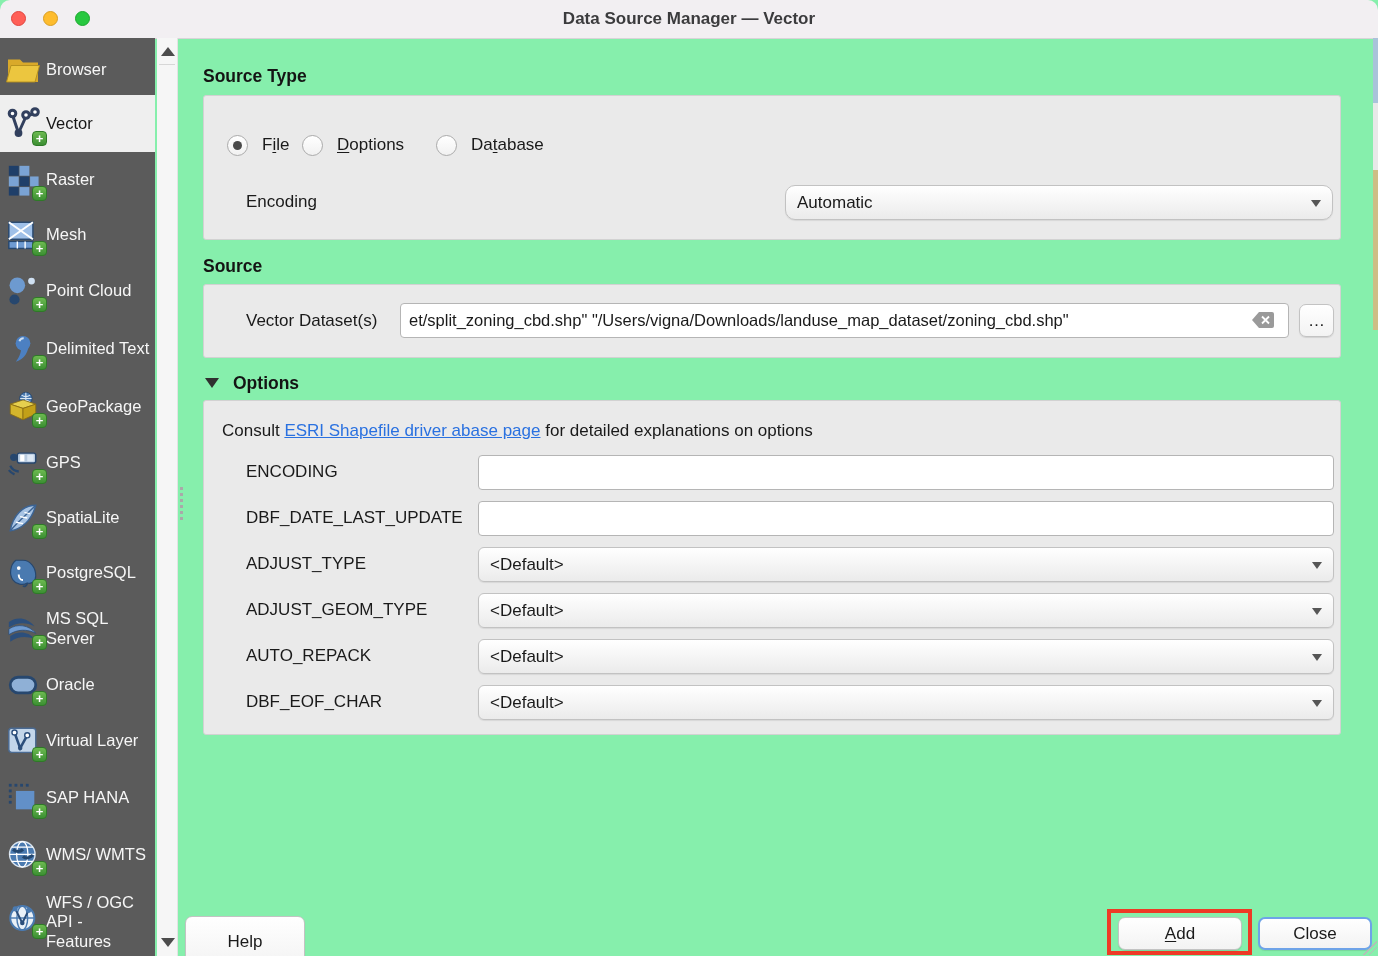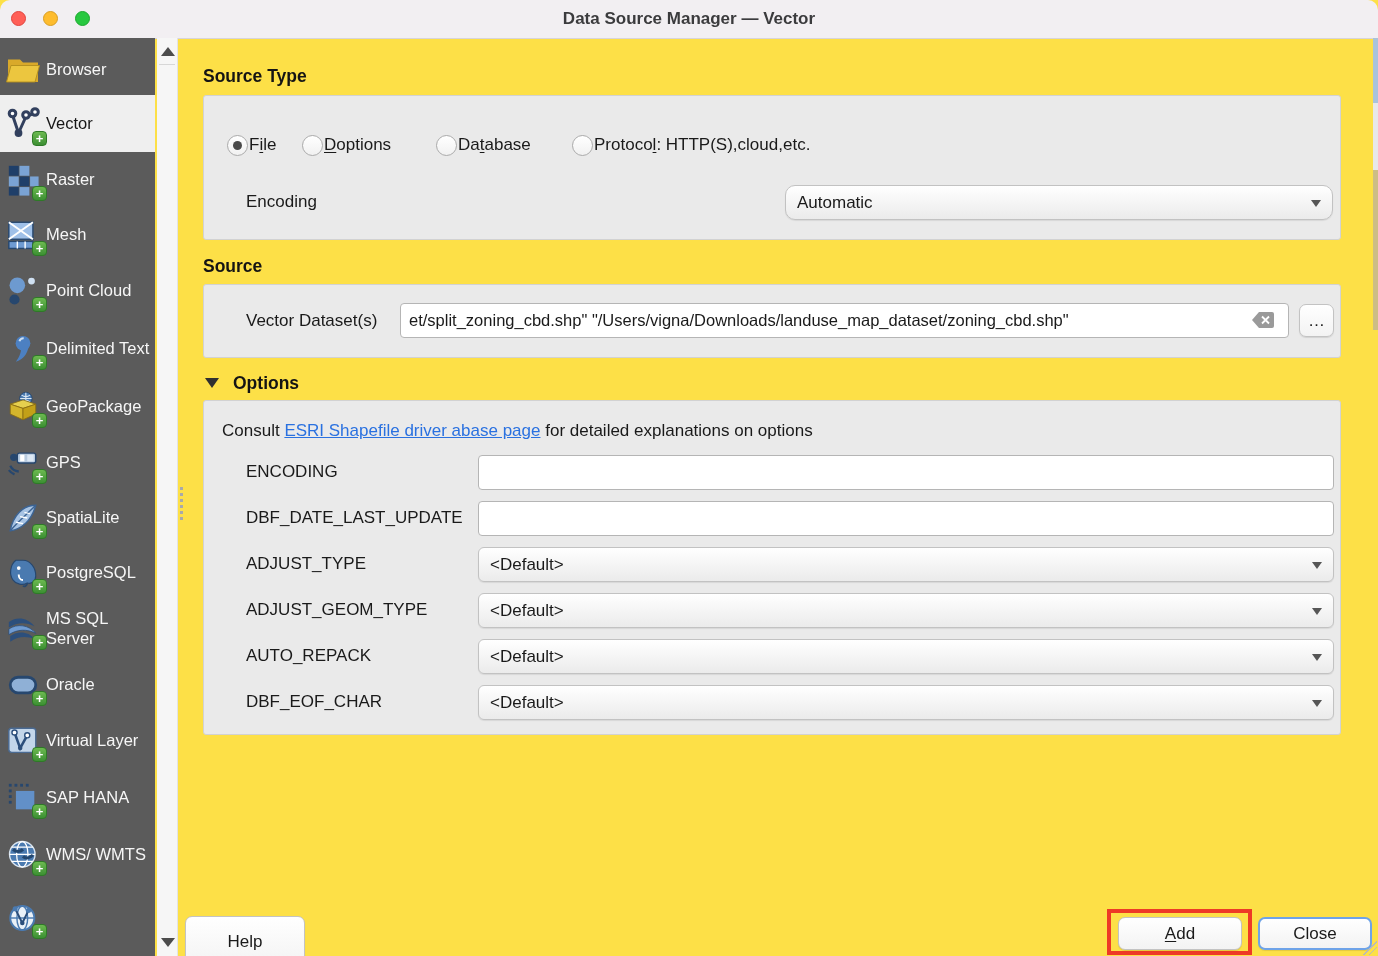--- a/index.html
+++ b/index.html
@@ -1,16 +1,16 @@
 <!DOCTYPE html>
 <html><head>
 <meta charset="utf-8">
 <style>
   html,body{margin:0;padding:0;background:#474747;font-family:"Liberation Sans",sans-serif;}
-  #app{position:relative;width:1378px;height:956px;overflow:hidden;background:#fde047;
+  #app{position:relative;width:1378px;height:956px;overflow:hidden;background:#86efac;
        font-size:17px;color:#1a1a1a;}
   
   .titlebar{position:absolute;left:0;top:0;width:1378px;height:38px;background:#f2eff2;
             border-bottom:1px solid #d8d4d8;border-radius:10px 10px 0 0;}
   .tl{position:absolute;top:11px;width:15px;height:15px;border-radius:50%;}
   .tl.close{left:11px;background:#ff5f57;border:1px solid #e0443e;box-sizing:border-box;}
   .tl.min{left:43px;background:#febc2e;border:1px solid #d89e24;box-sizing:border-box;}
   .tl.zoomb{left:75px;background:#28c840;border:1px solid #1da82f;box-sizing:border-box;}
   .title{position:absolute;left:0;right:0;top:0;height:38px;line-height:38px;text-align:center;
          font-weight:bold;color:#3b3b3d;}
@@ -38,21 +38,21 @@
   .splitter i{display:block;width:3px;height:3px;background:#a9a9a9;margin:0 0 3px 0;}
   
   .h-section{position:absolute;font-weight:bold;font-size:17.5px;color:#141414;}
   .gbox{position:absolute;background:#eaeaea;border:1px solid #d2d2d2;border-radius:3px;box-sizing:border-box;}
   
   .radio{position:absolute;display:flex;align-items:center;height:24px;}
   .rc{width:21px;height:21px;border-radius:50%;background:linear-gradient(#ffffff,#f1f1f1);
       border:1px solid #ababab;box-sizing:border-box;position:relative;}
   .rc .dot{position:absolute;left:5px;top:5px;width:9px;height:9px;border-radius:50%;background:#4a4a4a;display:none;}
   .rc.sel .dot{display:block;}
-  .radio .rl{margin-left:1px;}
+  .radio .rl{margin-left:14px;}
   .mn{text-decoration:underline;text-underline-offset:2px;}
   
   .dd{position:absolute;background:linear-gradient(#ffffff,#ebebeb);border:1px solid #c2c2c2;
       border-radius:6px;box-sizing:border-box;display:flex;align-items:center;padding:0 28px 0 11px;
       box-shadow:0 1px 1px rgba(0,0,0,0.08);}
   .dd-arrow{position:absolute;right:11px;top:50%;margin-top:-2.5px;width:0;height:0;
       border-left:5.5px solid transparent;border-right:5.5px solid transparent;border-top:7px solid #565656;}
   
   .ti{position:absolute;background:#fff;border:1px solid #b5b5b5;border-radius:4px;box-sizing:border-box;
       font-family:"Liberation Sans",sans-serif;font-size:16.5px;color:#1a1a1a;padding:0 8px;outline:none;}
@@ -298,20 +298,21 @@
             <circle cx="11.5" cy="12" r="8.5" fill="#eaf1f8" stroke="#4a7ab0" stroke-width="1.4"></circle>
             <ellipse cx="11.5" cy="12" rx="3.8" ry="8.5" stroke="#4a7ab0" stroke-width="1" fill="none"></ellipse>
             <path d="M3 12h17" stroke="#4a7ab0" stroke-width="1"></path>
             <path d="M6.5 5.5l5 10 4.5-9" stroke="#2c4f7c" stroke-width="1.4" fill="none"></path>
             <circle cx="6.5" cy="5.5" r="1.8" fill="#4a7ab0"></circle>
             <circle cx="16" cy="6.5" r="1.8" fill="#4a7ab0"></circle>
             <circle cx="11.5" cy="15.5" r="1.6" fill="#2c4f7c"></circle>
           </svg>
         <span class="plus">+</span>
       </span>
+      <span class="sb-label">WFS / OGC API - Features</span>
     </div>
 
   </div>
 
   <div class="sb-scroll">
     <span class="arr-up"></span>
     <span class="arr-line"></span>
     <span class="arr-down"></span>
   </div>
 
@@ -333,24 +334,20 @@
       </span>
     <span class="rl"><span>F</span><span class="mn">i</span><span>le</span></span>
   </div>
   <div class="radio" style="left:302px;top:133px;">
     <span class="rc"></span>
     <span class="rl"><span></span><span class="mn">D</span><span>options</span></span>
   </div>
   <div class="radio" style="left:436px;top:133px;">
     <span class="rc"></span>
     <span class="rl"><span>Da</span><span class="mn">t</span><span>abase</span></span>
-  </div>
-  <div class="radio" style="left:572px;top:133px;">
-    <span class="rc"></span>
-    <span class="rl"><span>Protoco</span><span class="mn">l</span><span>: HTTP(S),cloud,etc.</span></span>
   </div>
 
   <div class="flabel" style="left:222px;top:192px;">Encoding</div>
   <div class="dd" style="left:785px;top:185px;width:548px;height:35px;border-radius:10px;">
     <span>Automatic</span>
     <span class="dd-arrow"></span>
   </div>
 
   <div class="h-section" style="left:203px;top:256px;">Source</div>
   <div class="gbox" style="left:203px;top:284px;width:1138px;height:74px;"></div>

